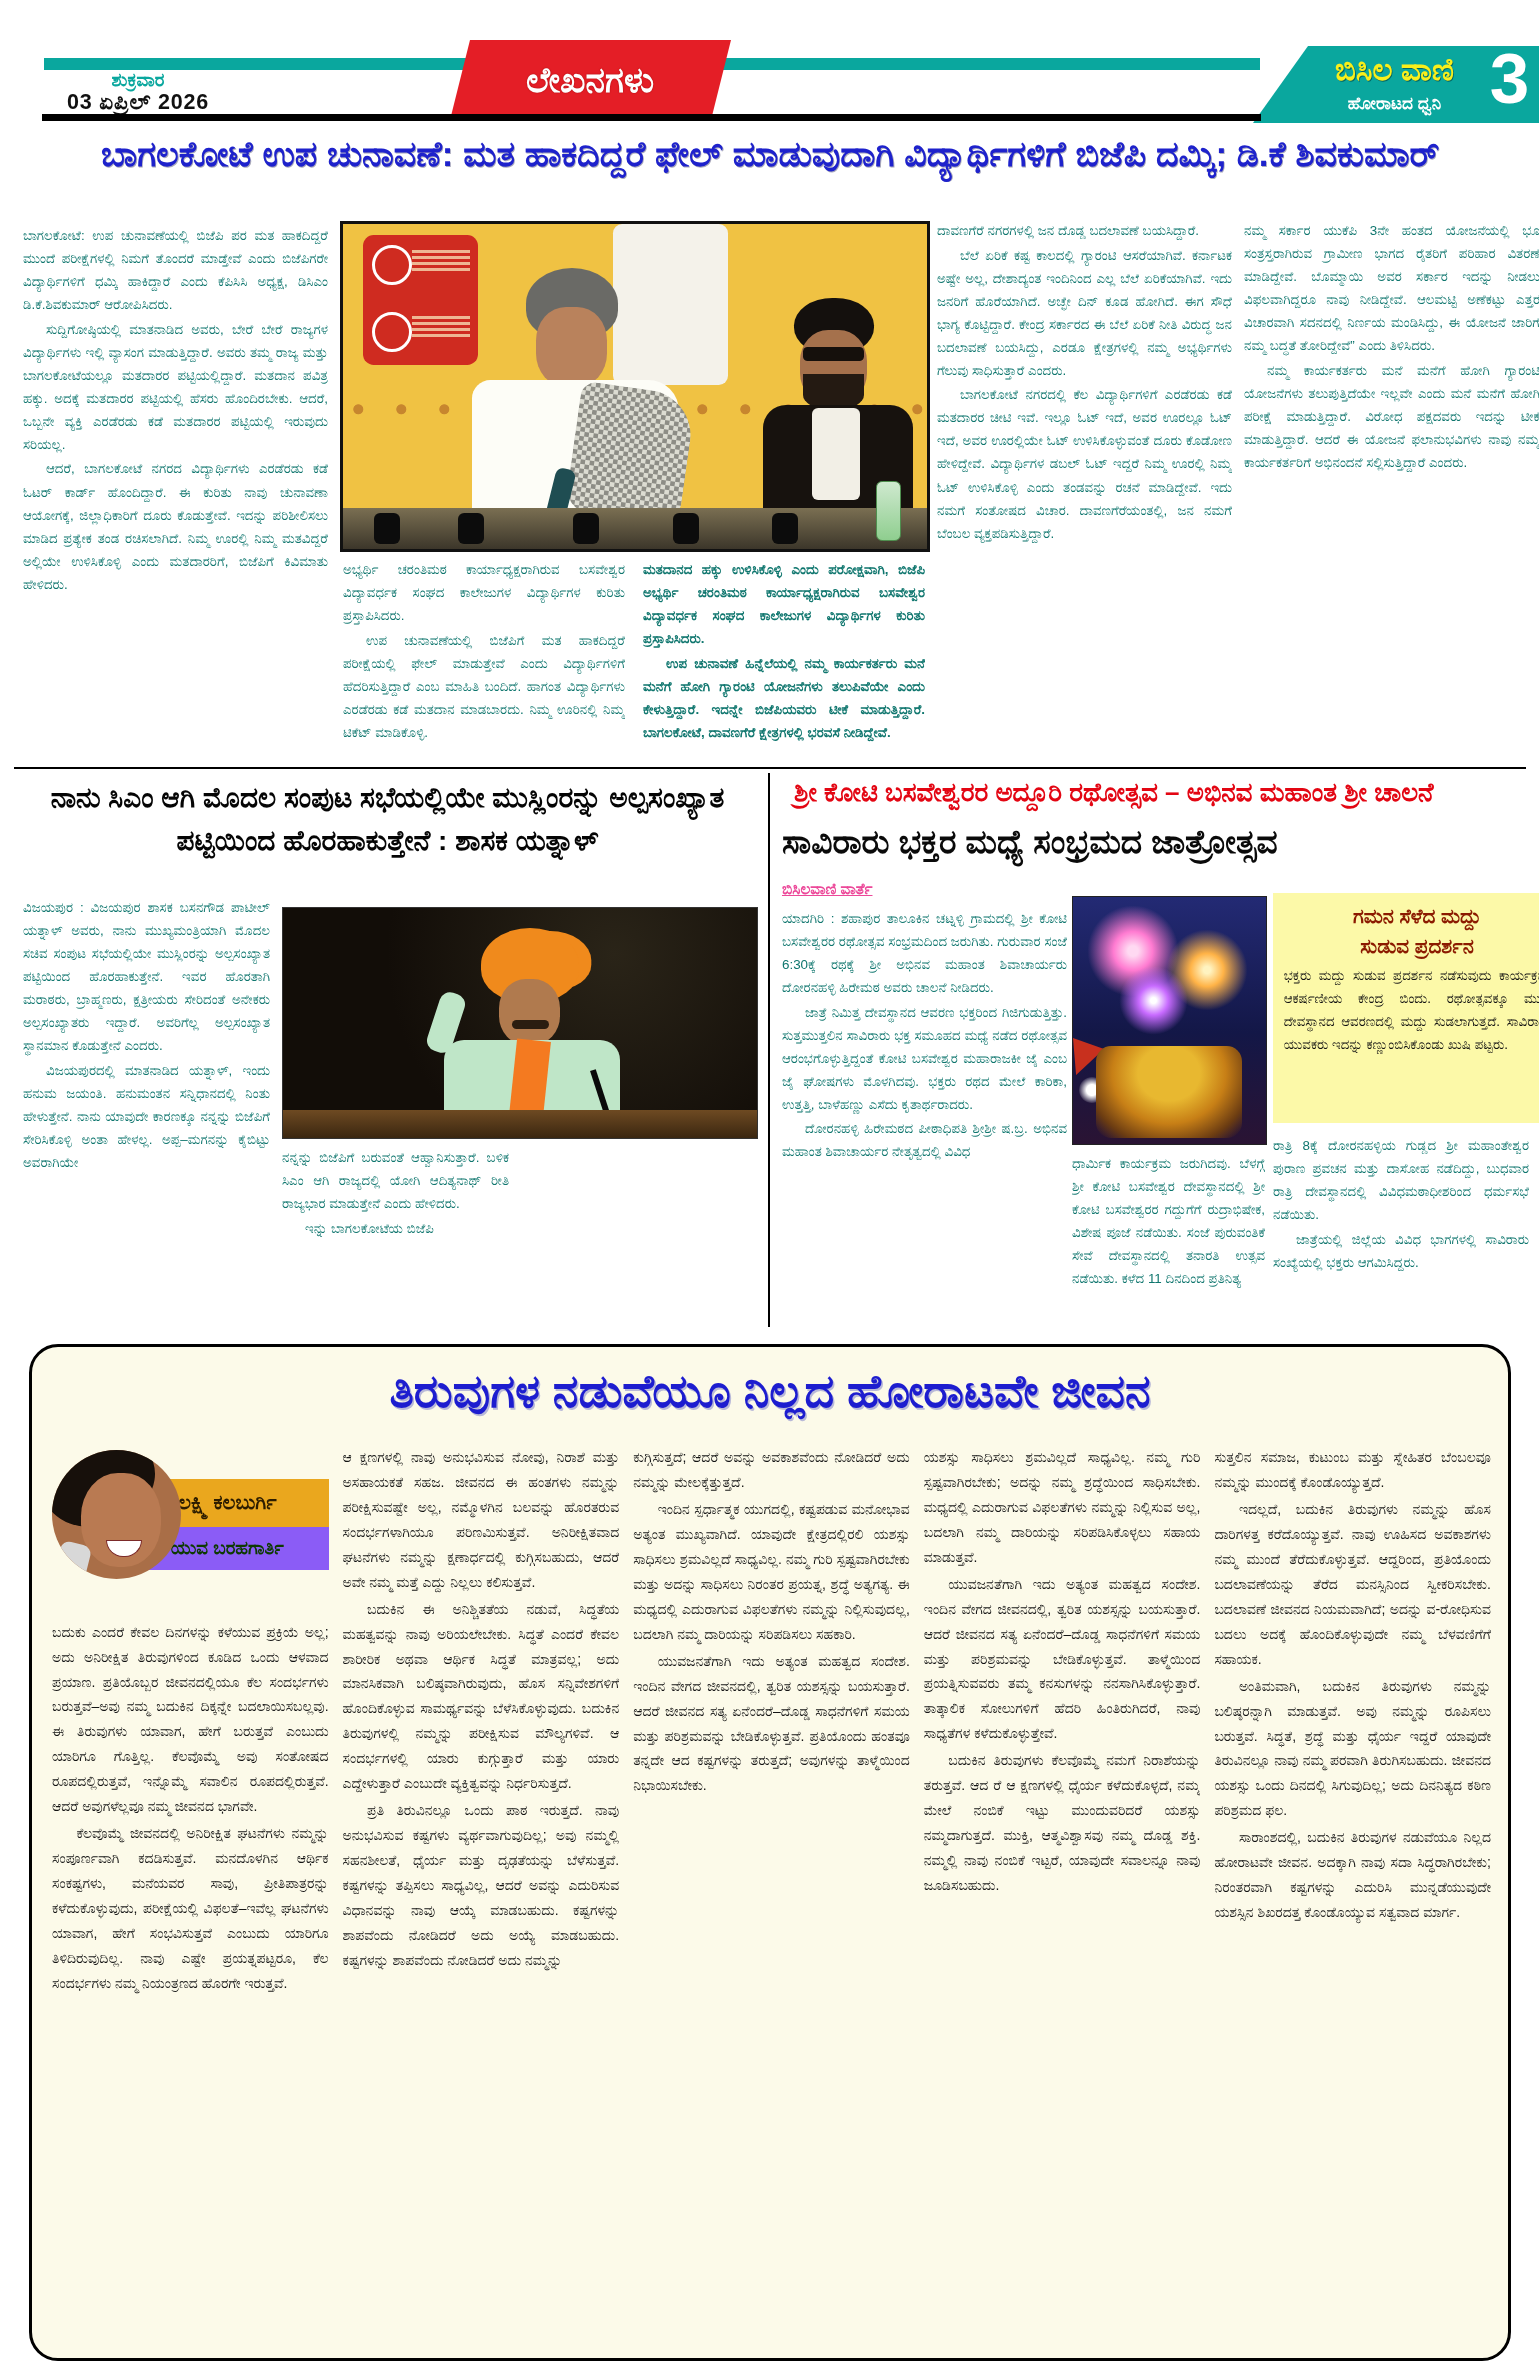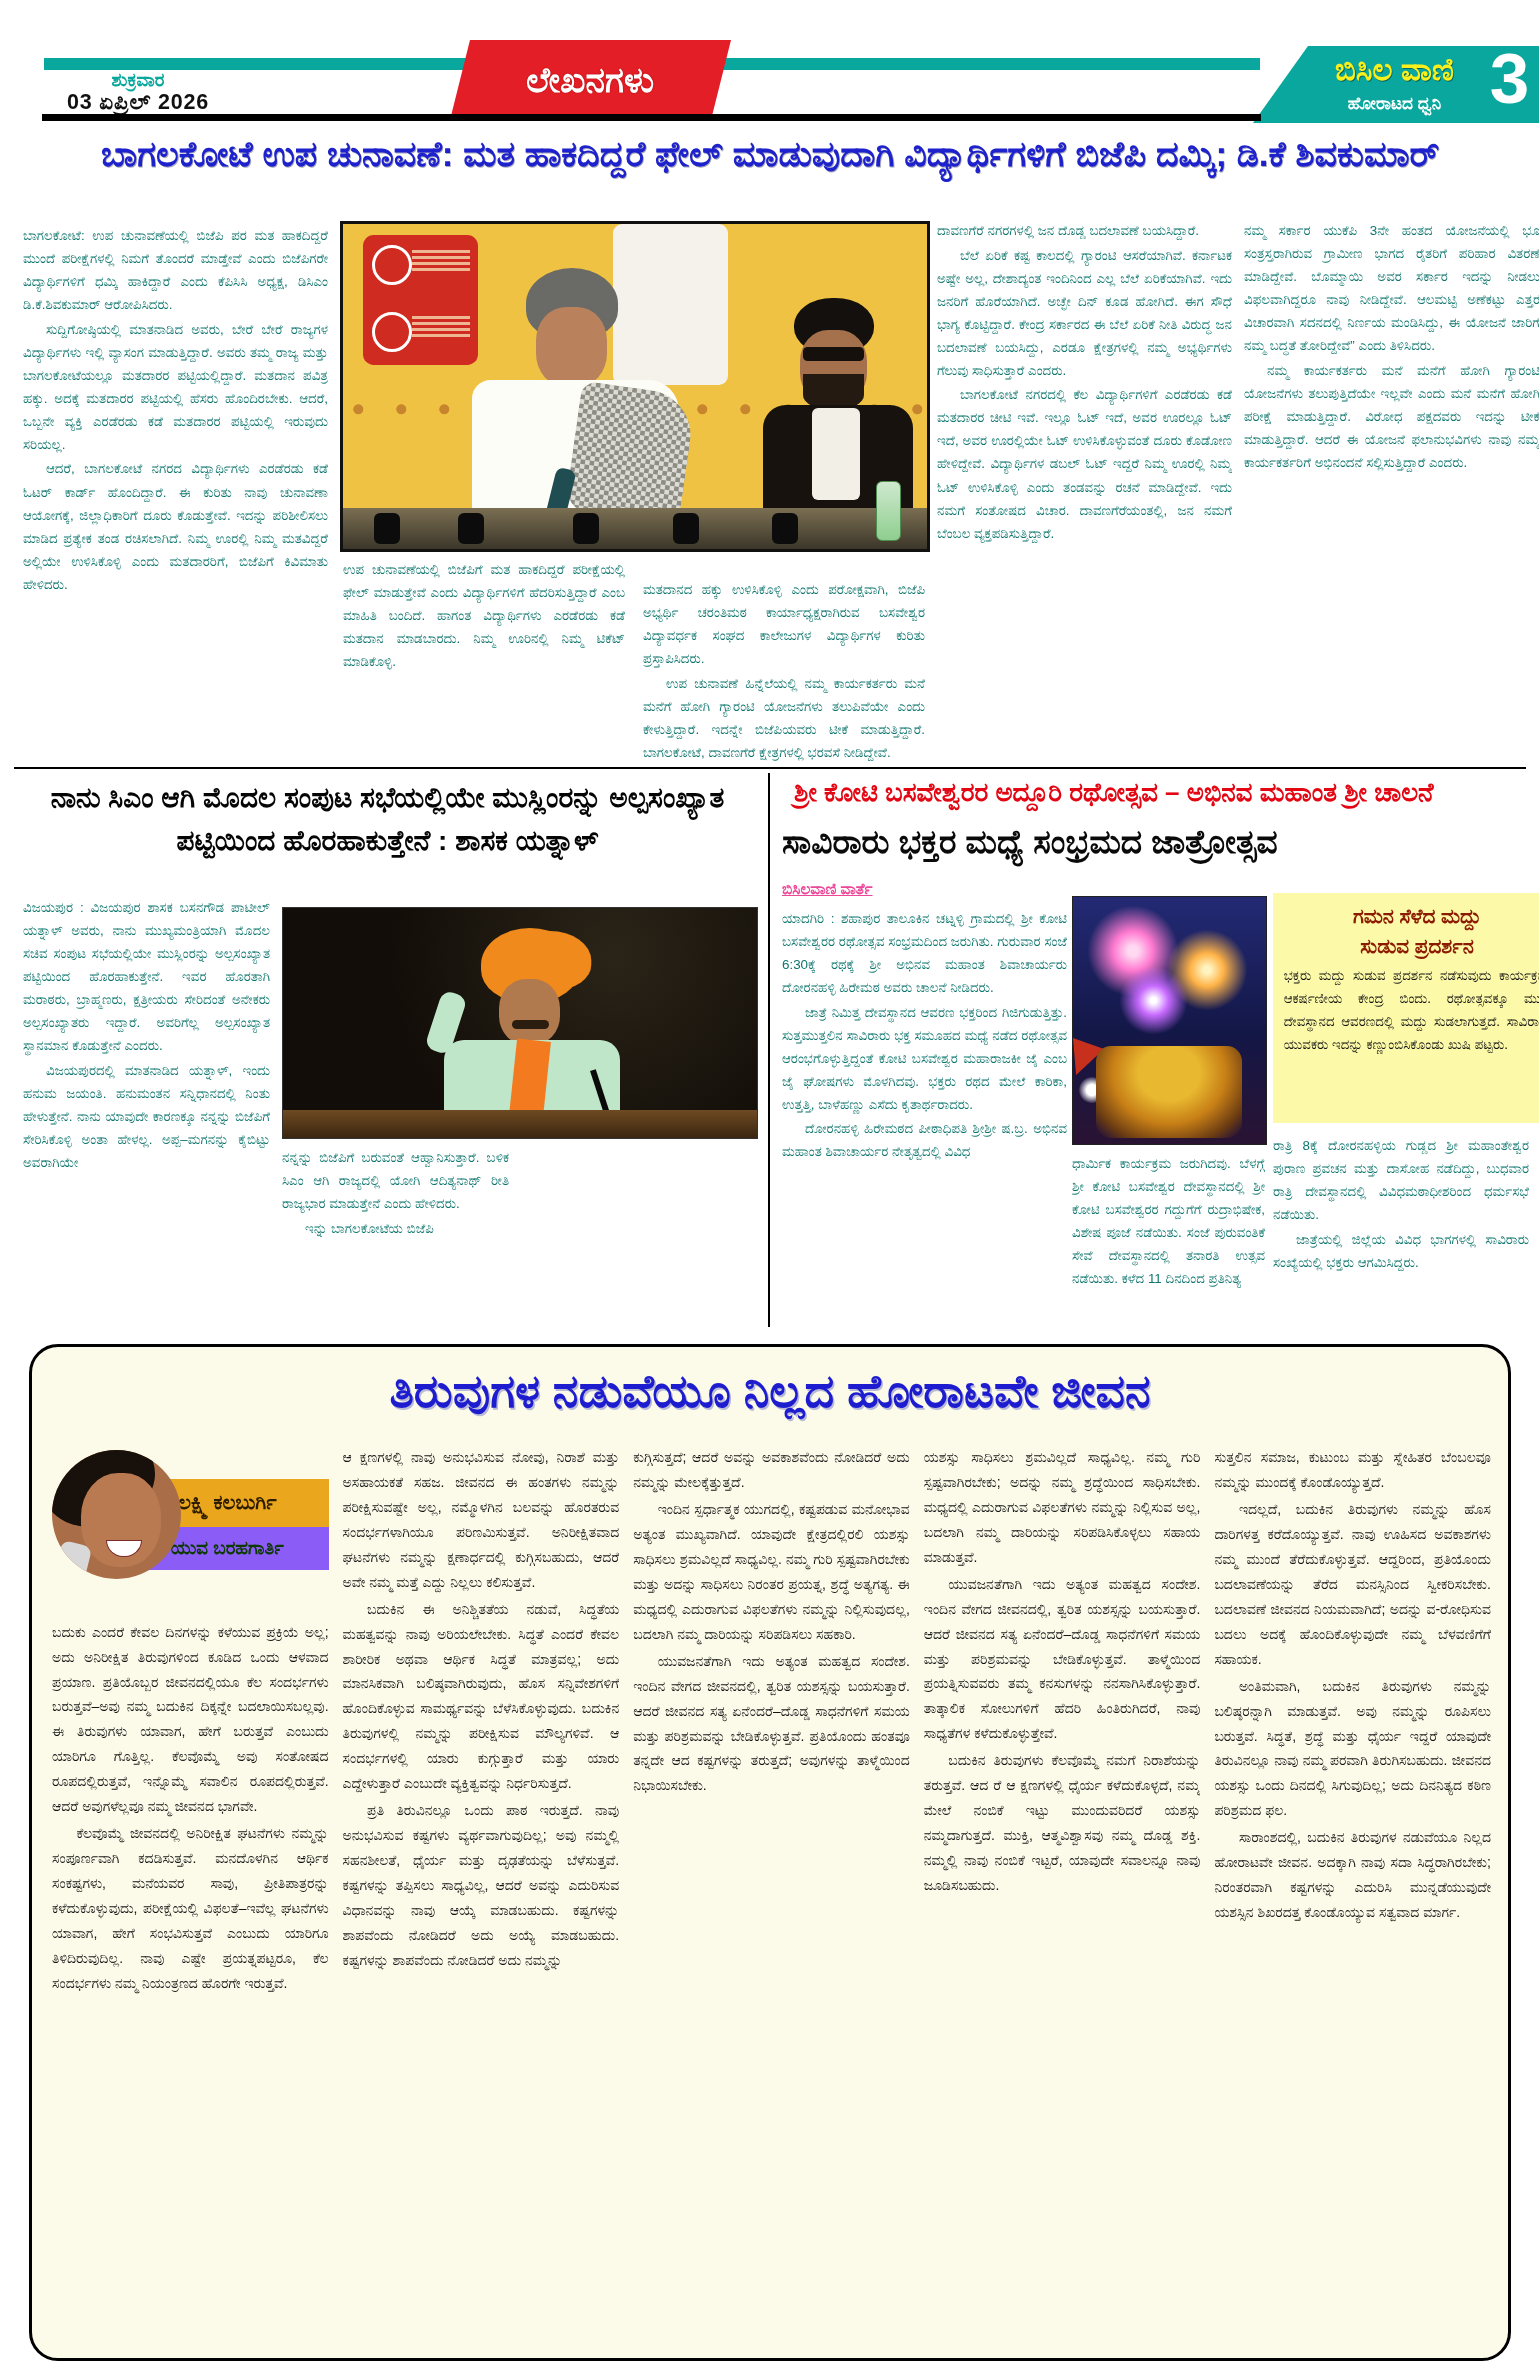--- a/index.html
+++ b/index.html
@@ -21,21 +21,21 @@
   
   .a1-headline{position:absolute;left:10.7px;top:132px;width:1519px;text-align:center;color:#1e22cc;font-size:35px;font-weight:bold;line-height:1.25;text-shadow:0.8px 0.8px 0 #aab;}
   .col{position:absolute;font-size:13.4px;line-height:1.72;text-align:justify;color:#0f766e;overflow:hidden;}
   .col p{margin:0 0 1.5px 0;}
   .col p + p{text-indent:23px;}
   .a1-c1{left:23px;top:224px;width:305px;height:537px;}
   .a1-c4{left:937px;top:219px;width:295px;height:541px;}
   .a1-c5{left:1244px;top:219px;width:296px;height:541px;}
   .a1-photo{position:absolute;left:340px;top:221px;width:584px;height:325px;background:#f0c243;border:3.1px solid #111;overflow:hidden;}
   .a1-midA{left:343px;top:558px;width:282px;height:201px;}
-  .a1-midB{left:643px;top:578px;width:282px;height:201px;}
+  .a1-midB{left:643px;top:558px;width:282px;height:201px;font-weight:bold;}
 
   
   .pp-sign{position:absolute;left:20px;top:10.7px;width:115px;height:130px;background:#cf2b20;border-radius:10.7px;}
   .pp-sign .ic{position:absolute;left:9.2px;width:34px;height:34px;border:3.1px solid #fff;border-radius:50%;background:#cf2b20;}
   .pp-sign .ic.one{top:10.7px;}.pp-sign .ic.two{top:77px;}
   .pp-sign .tx{position:absolute;left:49px;width:58px;height:23px;background:repeating-linear-gradient(#f6d9b0 0 3.1px,#cf2b20 3.1px 6.1px);opacity:.8;}
   .pp-sign .tx.one{top:15.3px;}.pp-sign .tx.two{top:81px;}
   .pp-wave{position:absolute;left:0;top:173px;width:100%;height:26px;background:radial-gradient(circle 7.7px at 15.3px 12.3px,#a5541d 4.6px,transparent 5.4px);background-size:43px 26px;opacity:.55;}
   .pp-man-back{position:absolute;left:270px;top:0px;width:115px;height:161px;background:#f4f2ea;border-radius:9.2px;}
   .pp-man1-hair{position:absolute;left:183px;top:44px;width:92px;height:71px;background:#6a6a66;border-radius:50% 50% 40% 40%;}
@@ -159,20 +159,21 @@
       <i style="left:31px"></i>
       <i style="left:115px"></i>
       <i style="left:230px"></i>
       <i style="left:330px"></i>
       <i style="left:429px"></i>
     </div>
     <div class="pp-bottle"></div>
   </div>
 
   <div class="col a1-midA">
+    <p>ಅಭ್ಯರ್ಥಿ ಚರಂತಿಮಠ ಕಾರ್ಯಾಧ್ಯಕ್ಷರಾಗಿರುವ ಬಸವೇಶ್ವರ ವಿದ್ಯಾವರ್ಧಕ ಸಂಘದ ಕಾಲೇಜುಗಳ ವಿದ್ಯಾರ್ಥಿಗಳ ಕುರಿತು ಪ್ರಸ್ತಾಪಿಸಿದರು.</p>
     <p>ಉಪ ಚುನಾವಣೆಯಲ್ಲಿ ಬಿಜೆಪಿಗೆ ಮತ ಹಾಕದಿದ್ದರೆ ಪರೀಕ್ಷೆಯಲ್ಲಿ ಫೇಲ್ ಮಾಡುತ್ತೇವೆ ಎಂದು ವಿದ್ಯಾರ್ಥಿಗಳಿಗೆ ಹೆದರಿಸುತ್ತಿದ್ದಾರೆ ಎಂಬ ಮಾಹಿತಿ ಬಂದಿದೆ. ಹಾಗಂತ ವಿದ್ಯಾರ್ಥಿಗಳು ಎರಡೆರಡು ಕಡೆ ಮತದಾನ ಮಾಡಬಾರದು. ನಿಮ್ಮ ಊರಿನಲ್ಲಿ ನಿಮ್ಮ ಟಿಕೆಟ್ ಮಾಡಿಕೊಳ್ಳಿ.</p>
   </div>
   <div class="col a1-midB">
     <p>ಮತದಾನದ ಹಕ್ಕು ಉಳಿಸಿಕೊಳ್ಳಿ ಎಂದು ಪರೋಕ್ಷವಾಗಿ, ಬಿಜೆಪಿ ಅಭ್ಯರ್ಥಿ ಚರಂತಿಮಠ ಕಾರ್ಯಾಧ್ಯಕ್ಷರಾಗಿರುವ ಬಸವೇಶ್ವರ ವಿದ್ಯಾವರ್ಧಕ ಸಂಘದ ಕಾಲೇಜುಗಳ ವಿದ್ಯಾರ್ಥಿಗಳ ಕುರಿತು ಪ್ರಸ್ತಾಪಿಸಿದರು.</p>
     <p>ಉಪ ಚುನಾವಣೆ ಹಿನ್ನೆಲೆಯಲ್ಲಿ ನಮ್ಮ ಕಾರ್ಯಕರ್ತರು ಮನೆ ಮನೆಗೆ ಹೋಗಿ ಗ್ಯಾರಂಟಿ ಯೋಜನೆಗಳು ತಲುಪಿವೆಯೇ ಎಂದು ಕೇಳುತ್ತಿದ್ದಾರೆ. ಇದನ್ನೇ ಬಿಜೆಪಿಯವರು ಟೀಕೆ ಮಾಡುತ್ತಿದ್ದಾರೆ. ಬಾಗಲಕೋಟೆ, ದಾವಣಗೆರೆ ಕ್ಷೇತ್ರಗಳಲ್ಲಿ ಭರವಸೆ ನೀಡಿದ್ದೇವೆ.</p>
   </div>
   <div class="col a1-c4">
     <p>ದಾವಣಗೆರೆ ನಗರಗಳಲ್ಲಿ ಜನ ದೊಡ್ಡ ಬದಲಾವಣೆ ಬಯಸಿದ್ದಾರೆ.</p>
     <p>ಬೆಲೆ ಏರಿಕೆ ಕಷ್ಟ ಕಾಲದಲ್ಲಿ ಗ್ಯಾರಂಟಿ ಆಸರೆಯಾಗಿವೆ. ಕರ್ನಾಟಕ ಅಷ್ಟೇ ಅಲ್ಲ, ದೇಶಾದ್ಯಂತ ಇಂದಿನಿಂದ ಎಲ್ಲ ಬೆಲೆ ಏರಿಕೆಯಾಗಿವೆ. ಇದು ಜನರಿಗೆ ಹೊರೆಯಾಗಿದೆ. ಅಚ್ಛೇ ದಿನ್ ಕೂಡ ಹೋಗಿದೆ. ಈಗ ಸೌಧೆ ಭಾಗ್ಯ ಕೊಟ್ಟಿದ್ದಾರೆ. ಕೇಂದ್ರ ಸರ್ಕಾರದ ಈ ಬೆಲೆ ಏರಿಕೆ ನೀತಿ ವಿರುದ್ಧ ಜನ ಬದಲಾವಣೆ ಬಯಸಿದ್ದು, ಎರಡೂ ಕ್ಷೇತ್ರಗಳಲ್ಲಿ ನಮ್ಮ ಅಭ್ಯರ್ಥಿಗಳು ಗೆಲುವು ಸಾಧಿಸುತ್ತಾರೆ ಎಂದರು.</p>
     <p>ಬಾಗಲಕೋಟೆ ನಗರದಲ್ಲಿ ಕೆಲ ವಿದ್ಯಾರ್ಥಿಗಳಿಗೆ ಎರಡೆರಡು ಕಡೆ ಮತದಾರರ ಚೀಟಿ ಇವೆ. ಇಲ್ಲೂ ಓಟ್ ಇದೆ, ಅವರ ಊರಲ್ಲೂ ಓಟ್ ಇದೆ, ಅವರ ಊರಲ್ಲಿಯೇ ಓಟ್ ಉಳಿಸಿಕೊಳ್ಳುವಂತೆ ದೂರು ಕೊಡೋಣ ಹೇಳಿದ್ದೇವೆ. ವಿದ್ಯಾರ್ಥಿಗಳ ಡಬಲ್ ಓಟ್ ಇದ್ದರೆ ನಿಮ್ಮ ಊರಲ್ಲಿ ನಿಮ್ಮ ಓಟ್ ಉಳಿಸಿಕೊಳ್ಳಿ ಎಂದು ತಂಡವನ್ನು ರಚನೆ ಮಾಡಿದ್ದೇವೆ. ಇದು ನಮಗೆ ಸಂತೋಷದ ವಿಚಾರ. ದಾವಣಗೆರೆಯಂತಲ್ಲಿ, ಜನ ನಮಗೆ ಬೆಂಬಲ ವ್ಯಕ್ತಪಡಿಸುತ್ತಿದ್ದಾರೆ.</p>

